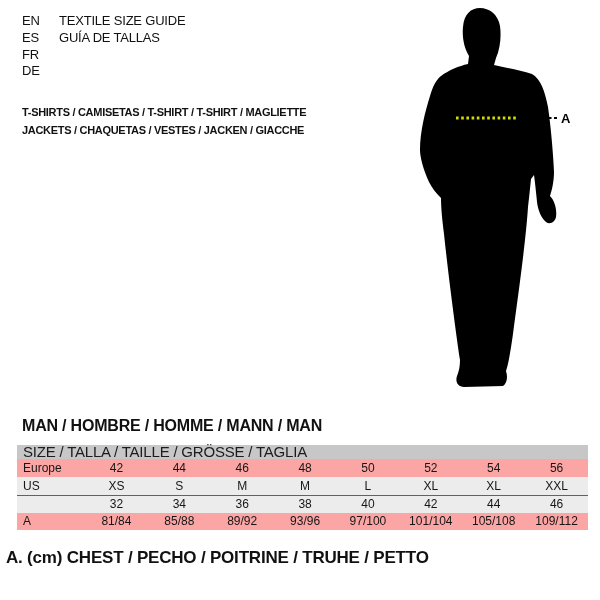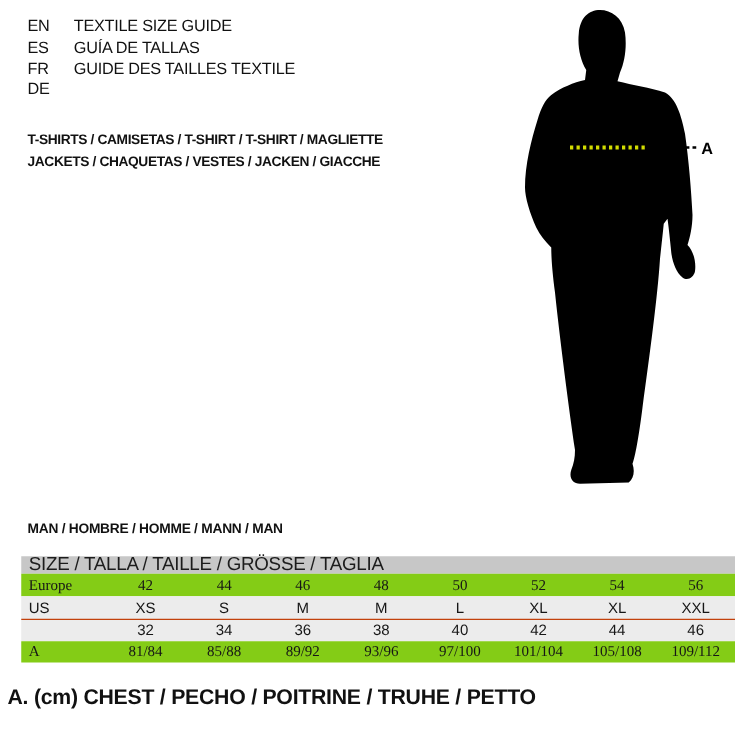--- a/index.html
+++ b/index.html
@@ -12,31 +12,31 @@
     letter-spacing:-0.2px;line-height:16.8px;}
   .lang-row{display:flex;}
   .lang-code{width:37px;flex:0 0 37px;}
   
   .categories{position:absolute;top:103px;left:22px;font-size:11px;font-weight:700;
     letter-spacing:-0.3px;line-height:18px;white-space:nowrap;}
   
   .figure-wrap{position:absolute;top:0;left:0;width:600px;height:400px;}
   .figure-wrap svg{display:block;}
   
-  .section-title{position:absolute;top:417px;left:22px;font-size:11px;font-weight:700;
+  .section-title{position:absolute;top:417px;left:22px;font-size:16px;font-weight:700;
     letter-spacing:-0.2px;white-space:nowrap;}
   
   .size-table{position:absolute;top:445px;left:17px;width:571px;font-size:12px;color:#161616;}
   .t-header{background:#c7c7c7;height:14px;line-height:14px;padding-left:6px;
     font-size:15px;font-weight:500;letter-spacing:-0.2px;color:#1c1c1c;}
   .t-row{display:grid;grid-template-columns:68px repeat(8,1fr);height:17px;line-height:17px;}
   .t-row.tall{height:18px;line-height:18px;}
   .t-label{padding-left:6px;text-align:left;}
   .t-cell{text-align:center;}
-  .row-white{background:#84cc16;font-family:Liberation Serif, serif;}
+  .row-white{background:#fca5a5;}
   .row-gray{background:#ececec;}
   .row-sep{border-bottom:1px solid #c2410c;}
   
   .footnote{position:absolute;top:548px;left:6px;font-size:17px;font-weight:700;
     letter-spacing:-0.2px;white-space:nowrap;}
 </style>
 </head>
 <body>
 
 <div class="page">
@@ -45,21 +45,20 @@
     <div class="lang-row">
       <span class="lang-code">EN</span>
       <span class="lang-label">TEXTILE SIZE GUIDE</span>
     </div>
     <div class="lang-row">
       <span class="lang-code">ES</span>
       <span class="lang-label">GUÍA DE TALLAS</span>
     </div>
     <div class="lang-row">
       <span class="lang-code">FR</span>
-      <span class="lang-label">GUIDE DES TAILLES TEXTILE</span>
     </div>
     <div class="lang-row">
       <span class="lang-code">DE</span>
     </div>
   </div>
 
   <div class="categories">
     <div>T-SHIRTS / CAMISETAS / T-SHIRT / T-SHIRT / MAGLIETTE</div>
     <div>JACKETS / CHAQUETAS / VESTES / JACKEN / GIACCHE</div>
   </div>

